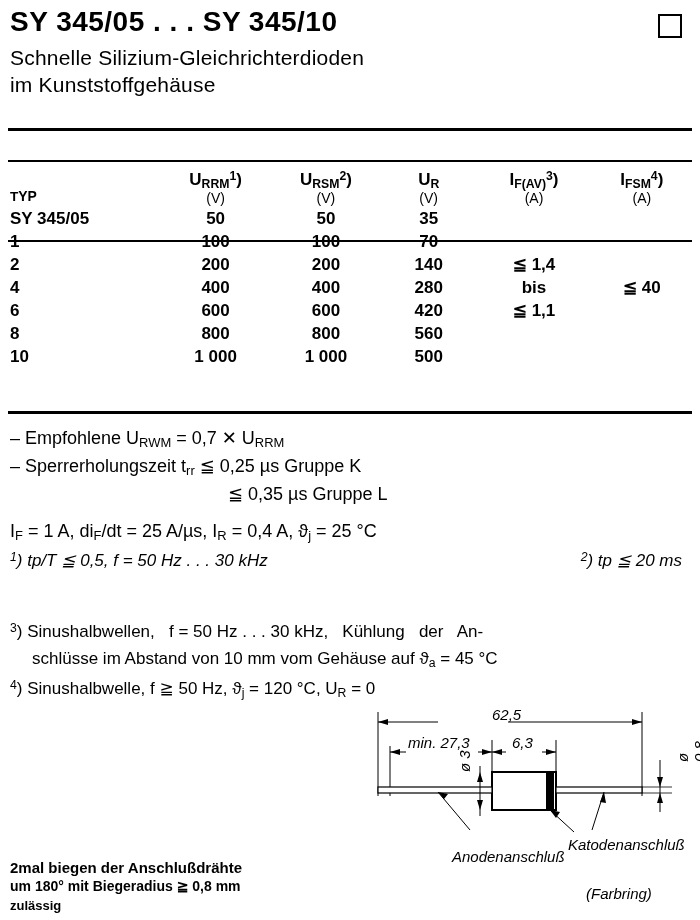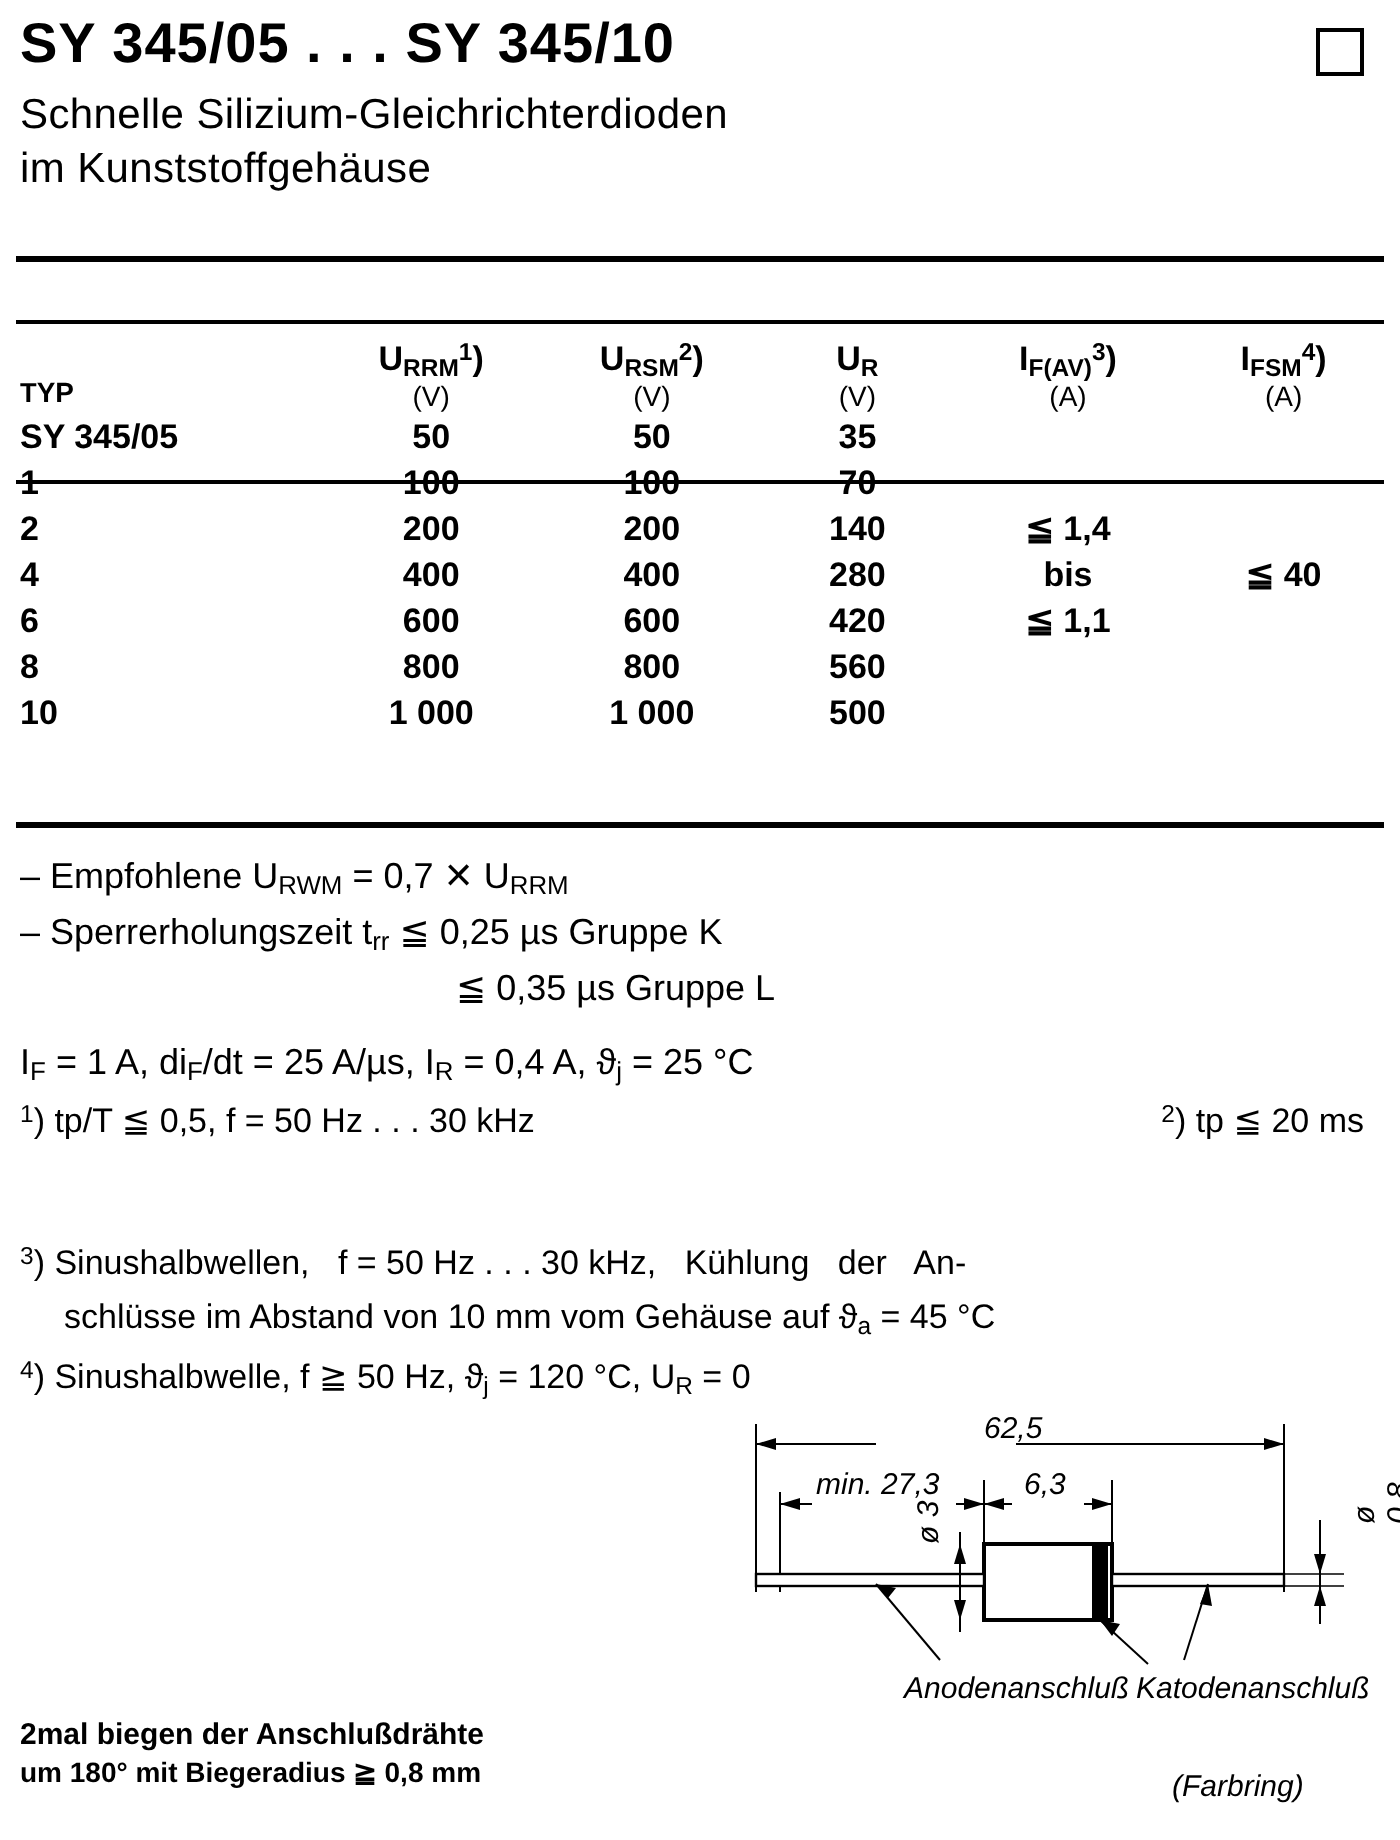--- a/index.html
+++ b/index.html
@@ -265,21 +265,21 @@
     </div>
     <div class="note-line">
       – Sperrerholungszeit t<sub>rr</sub> ≦ 0,25 µs Gruppe K
     </div>
     <div class="note-line indent" style="padding-left:218px;">
       ≦ 0,35 µs Gruppe L
     </div>
     <div class="note-line" style="margin-top:10px;">
       I<sub>F</sub> = 1 A, di<sub>F</sub>/dt = 25 A/µs, I<sub>R</sub> = 0,4 A, ϑ<sub>j</sub> = 25 °C
     </div>
-    <div class="fn fn-row" style="margin-top:2px;">
+    <div class="fn fn-row" style="margin-top:2px;font-style:italic;">
       <span>
         <sup>1</sup>) tp/T ≦ 0,5, f = 50 Hz . . . 30 kHz
       </span>
       <span class="fn-right">
         <sup>2</sup>) tp ≦ 20 ms
       </span>
     </div>
     <div class="fn">
       <div class="just" style="width:672px;margin-top:44px;">
         <sup>3</sup>) Sinushalbwellen, &nbsp; f = 50 Hz . . . 30 kHz, &nbsp; Kühlung &nbsp; der &nbsp; An-
@@ -338,23 +338,24 @@
       <polygon points="190,110 196,118 200,112" fill="#000"></polygon>
       <line x1="244" y1="92" x2="232" y2="130" stroke="#000" stroke-width="1"></line>
       <polygon points="244,92 240,102 246,103" fill="#000"></polygon>
     </svg>
 
     <div class="dim-txt" style="left:132px; top:6px;">62,5</div>
     <div class="dim-txt" style="left:48px; top:34px;">min. 27,3</div>
     <div class="dim-txt" style="left:152px; top:34px;">6,3</div>
     <div class="dim-txt" style="left:96px; top:72px; transform:rotate(-90deg); transform-origin:left top;">ø 3</div>
     <div class="dim-txt" style="left:314px; top:62px; transform:rotate(-90deg); transform-origin:left top;">ø 0,8</div>
-    <div class="lbl" style="left:92px; top:136px;">Anodenanschluß</div>
+    <div class="lbl" style="left:92px; top:148px;">Anodenanschluß</div>
     <div class="lbl" style="left:208px; top:136px;">Katodenanschluß</div>
     <div class="lbl" style="left:226px; top:153px;margin-top:32px;">(Farbring)</div>
   </div>
 
   <div class="bottom-note">
     <div class="l1">2mal biegen der Anschlußdrähte</div>
     <div class="l2">um 180° mit Biegeradius ≧ 0,8 mm</div>
+    <div class="l3">zulässig</div>
   </div>
 
 </div>
 
 </body></html>

